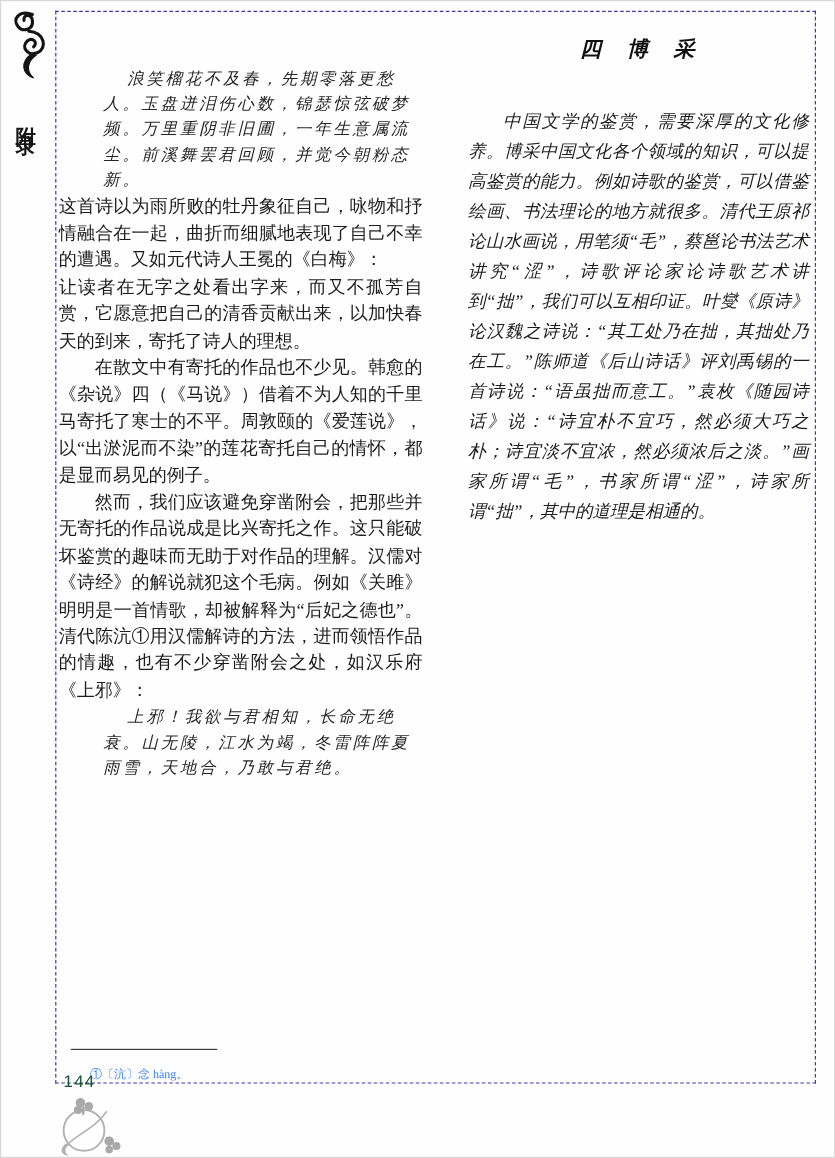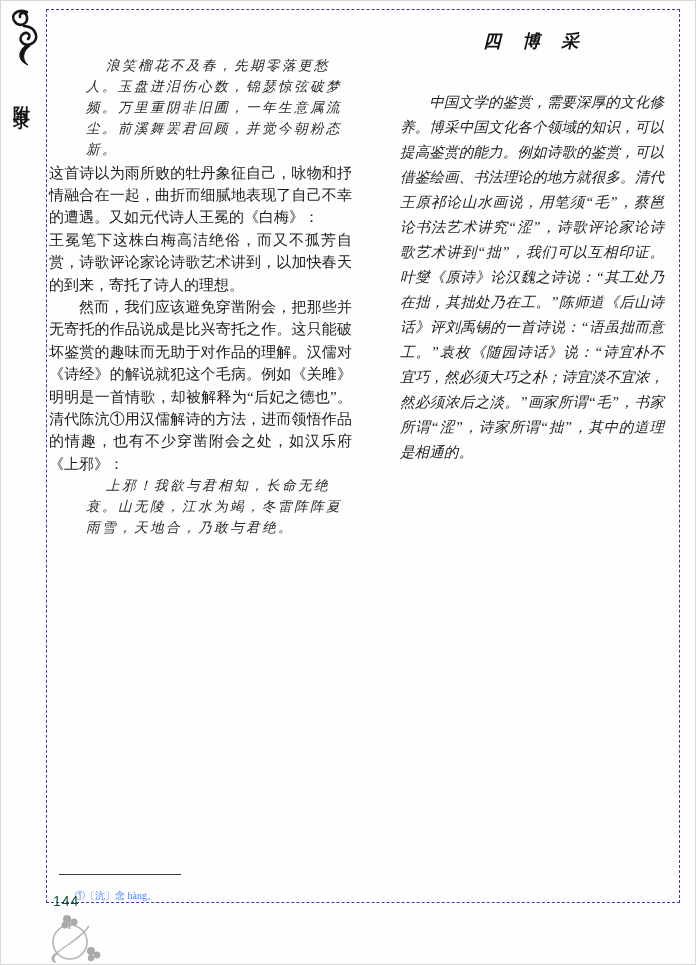--- a/index.html
+++ b/index.html
@@ -65,21 +65,21 @@
   }
   .section-heading {
     margin: 14px 0 36px 0;
     text-align: center;
     font-weight: bold;
     font-size: 17.5px;
     letter-spacing: 2px;
     color: #111;
     font-family: "Liberation Sans", "DejaVu Sans", sans-serif;
   }
-  .col-right p { margin: 14px; text-indent: 2em; }
+  .col-right p { margin: 4px; text-indent: 2em; }
   
   .footnote-rule {
     position: absolute; left: 58px; top: 873px;
     width: 122px; height: 0;
     border-top: 1.5px solid #3c3c3c;
   }
   .footnote-text {
     position: absolute; left: 74px; top: 886px;
     font-size: 10px; line-height: 18px;
     color: #3b82f6;
@@ -107,21 +107,22 @@
     <path d="M19 38 C10 45 11 54 21 58 C14 52 16 44 23 39 Z" fill="#141414" stroke="#141414" stroke-width="1"></path>
   </svg>
 
   <div class="sidebar-label">附录</div>
 
   <div class="content-box"></div>
 
   <div class="col-left">
     <div class="verse">浪笑榴花不及春，先期零落更愁人。玉盘迸泪伤心数，锦瑟惊弦破梦频。万里重阴非旧圃，一年生意属流尘。前溪舞罢君回顾，并觉今朝粉态新。</div>
     <p class="prose">这首诗以为雨所败的牡丹象征自己，咏物和抒情融合在一起，曲折而细腻地表现了自己不幸的遭遇。又如元代诗人王冕的《白梅》：</p>
-    <p class="prose">王冕笔下这株白梅高洁绝俗，而又不孤芳自赏，诗歌评论家论诗歌艺术讲到，以加快春天的到来，寄托了诗人的理想。</p>
+    <p class="prose">让读者在无字之处看出字来，而又不孤芳自赏，它愿意把自己的清香贡献出来，以加快春天的到来，寄托了诗人的理想。</p>
+    <p class="prose indented">在散文中有寄托的作品也不少见。韩愈的《杂说》四（《马说》）借着不为人知的千里马寄托了寒士的不平。周敦颐的《爱莲说》，以“出淤泥而不染”的莲花寄托自己的情怀，都是显而易见的例子。</p>
     <p class="prose indented">然而，我们应该避免穿凿附会，把那些并无寄托的作品说成是比兴寄托之作。这只能破坏鉴赏的趣味而无助于对作品的理解。汉儒对《诗经》的解说就犯这个毛病。例如《关雎》明明是一首情歌，却被解释为“后妃之德也”。清代陈沆①用汉儒解诗的方法，进而领悟作品的情趣，也有不少穿凿附会之处，如汉乐府《上邪》：</p>
     <div class="verse">上邪！我欲与君相知，长命无绝衰。山无陵，江水为竭，冬雷阵阵夏雨雪，天地合，乃敢与君绝。</div>
   </div>
 
   <div class="col-right">
     <h2 class="section-heading">四　博　采</h2>
     <p>中国文学的鉴赏，需要深厚的文化修养。博采中国文化各个领域的知识，可以提高鉴赏的能力。例如诗歌的鉴赏，可以借鉴绘画、书法理论的地方就很多。清代王原祁论山水画说，用笔须“毛”，蔡邕论书法艺术讲究“涩”，诗歌评论家论诗歌艺术讲到“拙”，我们可以互相印证。叶燮《原诗》论汉魏之诗说：“其工处乃在拙，其拙处乃在工。”陈师道《后山诗话》评刘禹锡的一首诗说：“语虽拙而意工。”袁枚《随园诗话》说：“诗宜朴不宜巧，然必须大巧之朴；诗宜淡不宜浓，然必须浓后之淡。”画家所谓“毛”，书家所谓“涩”，诗家所谓“拙”，其中的道理是相通的。</p>
   </div>
 
   <div class="footnote-rule"></div>

